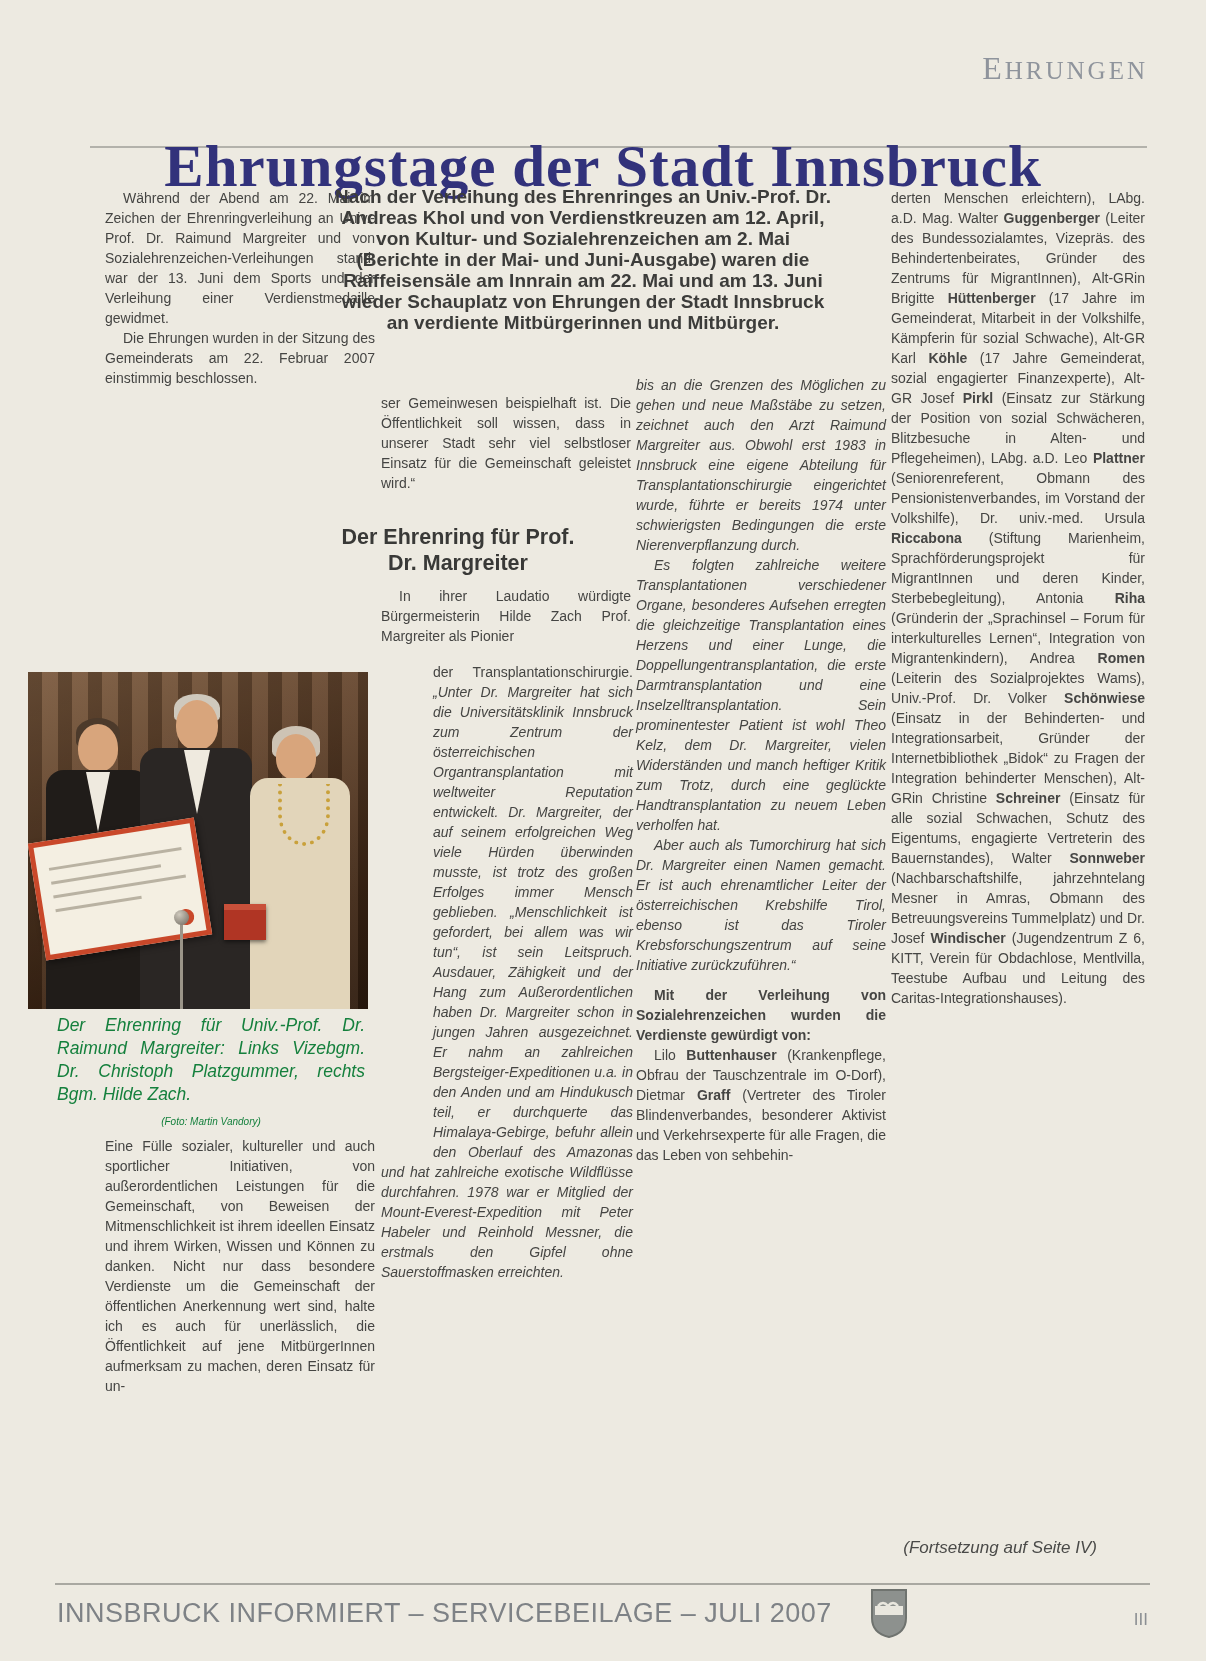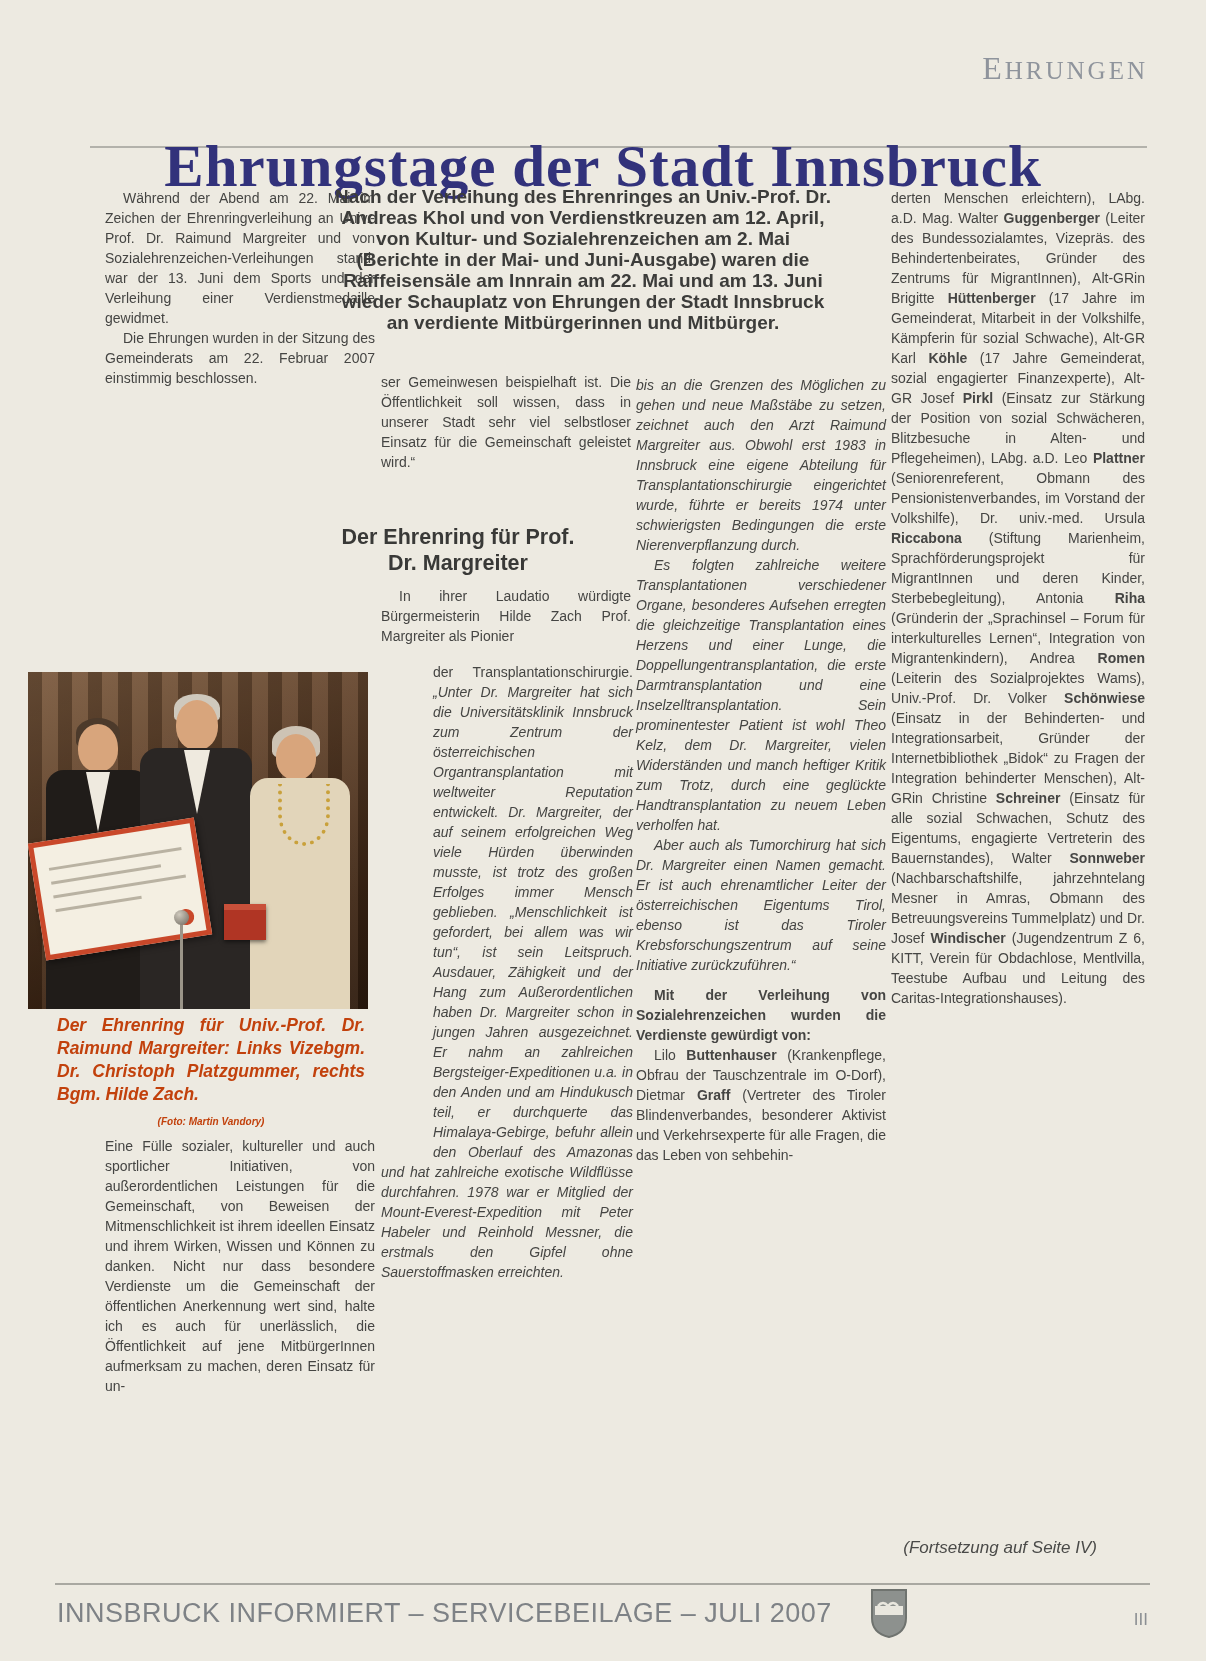--- a/index.html
+++ b/index.html
@@ -39,21 +39,21 @@
   .cert{position:absolute;left:8px;top:158px;width:158px;height:108px;background:#f4efe2;
         border:5px solid #c9482a;transform:rotate(-9deg);box-shadow:2px 3px 6px rgba(0,0,0,.4);}
   .cert .line{position:absolute;left:12px;right:12px;height:3px;background:#b9b2a2;}
   .cert .seal{position:absolute;right:10px;bottom:8px;width:16px;height:16px;border-radius:50%;background:#c9482a;}
   .ringbox{position:absolute;left:196px;top:232px;width:42px;height:30px;background:#b03524;
            border-top:6px solid #c8503a;box-shadow:0 2px 4px rgba(0,0,0,.5);}
   .mic{position:absolute;left:152px;top:252px;width:3px;height:85px;background:#9b9589;}
   .mic-ball{position:absolute;left:146px;top:238px;width:15px;height:15px;border-radius:50%;
             background:radial-gradient(circle at 35% 30%,#cfc9bd,#6d675d);}
   .caption{position:absolute;left:57px;top:1014px;width:308px;font-style:italic;font-size:17.5px;
-           line-height:23px;color:#c2410c;text-align:justify;font-weight:bold;}
+           line-height:23px;color:#15803d;text-align:justify;}
   .caption .credit{display:block;text-align:center;font-size:10px;margin-top:4px;}
   
   .footer-rule{position:absolute;left:55px;top:1583px;width:1095px;height:2px;background:#a9a8a1;}
   .footer-text{position:absolute;left:57px;top:1598px;font-size:27px;color:#7e8286;letter-spacing:.5px;text-align:center;}
   .shield{position:absolute;left:870px;top:1588px;}
   .pagenum{position:absolute;right:58px;top:1610px;font-size:17px;color:#8b8f93;text-align:right;}
 </style>
 </head>
 <body>
 
@@ -63,37 +63,37 @@
   <div class="kicker-rule"></div>
   <h1 class="headline">Ehrungstage der Stadt Innsbruck</h1>
 
   <div class="col" style="left:57px;top:188px;width:270px;">
     <p class="indent"><span>Während der Abend am 22. Mai im Zeichen der Ehrenringverleihung an Univ.-Prof. Dr. Raimund Margreiter und von Sozialehrenzeichen-Verleihungen stand, war der 13. Juni dem Sports und der Verleihung einer Verdienstmedaille gewidmet.</span></p>
     <p class="indent"><span>Die Ehrungen wurden in der Sitzung des Gemeinderats am 22. Februar 2007 einstimmig beschlossen.</span></p>
   </div>
 
   <div class="intro">Nach der Verleihung des Ehrenringes an Univ.-Prof. Dr. Andreas Khol und von Verdienstkreuzen am 12. April, von Kultur- und Sozialehrenzeichen am 2. Mai (Berichte in der Mai- und Juni-Ausgabe) waren die Raiffeisensäle am Innrain am 22. Mai und am 13. Juni wieder Schauplatz von Ehrungen der Stadt Innsbruck an verdiente Mitbürgerinnen und Mitbürger.</div>
 
-  <div class="col" style="left:333px;top:372px;width:250px;">
+  <div class="col" style="left:333px;top:393px;width:250px;">
     <p><span>ser Gemeinwesen beispielhaft ist. Die Öffentlichkeit soll wissen, dass in unserer Stadt sehr viel selbstloser Einsatz für die Gemeinschaft geleistet wird.“</span></p>
   </div>
   <div class="subhead">Der Ehrenring für Prof. Dr. Margreiter</div>
   <div class="col" style="left:333px;top:586px;width:250px;">
     <p class="indent"><span>In ihrer Laudatio würdigte Bürgermeisterin Hilde Zach Prof. Margreiter als Pionier</span></p>
   </div>
   <div class="col" style="left:333px;top:662px;width:252px;height:900px;">
     <div class="wrap-spacer"></div>
     <p><span>der Transplantationschirurgie. </span><span style="font-style: italic;">„Unter Dr. Margreiter hat sich die Universitätsklinik Innsbruck zum Zentrum der österreichischen Organtransplantation mit weltweiter Reputation entwickelt. Dr. Margreiter, der auf seinem erfolgreichen Weg viele Hürden überwinden musste, ist trotz des großen Erfolges immer Mensch geblieben. „Menschlichkeit ist gefordert, bei allem was wir tun“, ist sein Leitspruch. Ausdauer, Zähigkeit und der Hang zum Außerordentlichen haben Dr. Margreiter schon in jungen Jahren ausgezeichnet. Er nahm an zahlreichen Bergsteiger-Expeditionen u.a. in den Anden und am Hindukusch teil, er durchquerte das Himalaya-Gebirge, befuhr allein den Oberlauf des Amazonas und hat zahlreiche exotische Wildflüsse durchfahren. 1978 war er Mitglied der Mount-Everest-Expedition mit Peter Habeler und Reinhold Messner, die erstmals den Gipfel ohne Sauerstoffmasken erreichten.</span></p>
 
   </div>
 
   <div class="col" style="left:588px;top:375px;width:250px;height:1200px;">
     <p><span style="font-style: italic;">bis an die Grenzen des Möglichen zu gehen und neue Maßstäbe zu setzen, zeichnet auch den Arzt Raimund Margreiter aus. Obwohl erst 1983 in Innsbruck eine eigene Abteilung für Transplantationschirurgie eingerichtet wurde, führte er bereits 1974 unter schwierigsten Bedingungen die erste Nierenverpflanzung durch.</span></p>
     <p class="indent"><span style="font-style: italic;">Es folgten zahlreiche weitere Transplantationen verschiedener Organe, besonderes Aufsehen erregten die gleichzeitige Transplantation eines Herzens und einer Lunge, die Doppellungentransplantation, die erste Darmtransplantation und eine Inselzelltransplantation. Sein prominentester Patient ist wohl Theo Kelz, dem Dr. Margreiter, vielen Widerständen und manch heftiger Kritik zum Trotz, durch eine geglückte Handtransplantation zu neuem Leben verholfen hat.</span></p>
-    <p class="indent"><span style="font-style: italic;">Aber auch als Tumorchirurg hat sich Dr. Margreiter einen Namen gemacht. Er ist auch ehrenamtlicher Leiter der österreichischen Eigentums Tirol, ebenso ist das Tiroler Krebsforschungszentrum auf seine Initiative zurückzuführen.“</span></p>
+    <p class="indent"><span style="font-style: italic;">Aber auch als Tumorchirurg hat sich Dr. Margreiter einen Namen gemacht. Er ist auch ehrenamtlicher Leiter der österreichischen Krebshilfe Tirol, ebenso ist das Tiroler Krebsforschungszentrum auf seine Initiative zurückzuführen.“</span></p>
     <p class="indent gap"><span style="font-weight: 700;">Mit der Verleihung von Sozialehrenzeichen wurden die Verdienste gewürdigt von:</span></p>
     <p class="indent"><span>Lilo </span><span style="font-weight: 700;">Buttenhauser</span><span> (Krankenpflege, Obfrau der Tauschzentrale im O-Dorf), Dietmar </span><span style="font-weight: 700;">Graff</span><span> (Vertreter des Tiroler Blindenverbandes, besonderer Aktivist und Verkehrsexperte für alle Fragen, die das Leben von sehbehin-</span></p>
   </div>
 
   <div class="col" style="left:843px;top:188px;width:254px;height:1320px;">
     <p><span>derten Menschen erleichtern), LAbg. a.D. Mag. Walter </span><span style="font-weight: 700;">Guggenberger</span><span> (Leiter des Bundessozialamtes, Vizepräs. des Behindertenbeirates, Gründer des Zentrums für MigrantInnen), Alt-GRin Brigitte </span><span style="font-weight: 700;">Hüttenberger</span><span> (17 Jahre im Gemeinderat, Mitarbeit in der Volkshilfe, Kämpferin für sozial Schwache), Alt-GR Karl </span><span style="font-weight: 700;">Köhle</span><span> (17 Jahre Gemeinderat, sozial engagierter Finanzexperte), Alt-GR Josef </span><span style="font-weight: 700;">Pirkl</span><span> (Einsatz zur Stärkung der Position von sozial Schwächeren, Blitzbesuche in Alten- und Pflegeheimen), LAbg. a.D. Leo </span><span style="font-weight: 700;">Plattner</span><span> (Seniorenreferent, Obmann des Pensionistenverbandes, im Vorstand der Volkshilfe), Dr. univ.-med. Ursula </span><span style="font-weight: 700;">Riccabona</span><span> (Stiftung Marienheim, Sprachförderungsprojekt für MigrantInnen und deren Kinder, Sterbebegleitung), Antonia </span><span style="font-weight: 700;">Riha</span><span> (Gründerin der „Sprachinsel – Forum für interkulturelles Lernen“, Integration von Migrantenkindern), Andrea </span><span style="font-weight: 700;">Romen</span><span> (Leiterin des Sozialprojektes Wams), Univ.-Prof. Dr. Volker </span><span style="font-weight: 700;">Schönwiese</span><span> (Einsatz in der Behinderten- und Integrationsarbeit, Gründer der Internetbibliothek „Bidok“ zu Fragen der Integration behinderter Menschen), Alt-GRin Christine </span><span style="font-weight: 700;">Schreiner</span><span> (Einsatz für alle sozial Schwachen, Schutz des Eigentums, engagierte Vertreterin des Bauernstandes), Walter </span><span style="font-weight: 700;">Sonnweber</span><span> (Nachbarschaftshilfe, jahrzehntelang Mesner in Amras, Obmann des Betreuungsvereins Tummelplatz) und Dr. Josef </span><span style="font-weight: 700;">Windischer</span><span> (Jugendzentrum Z 6, KITT, Verein für Obdachlose, Mentlvilla, Teestube Aufbau und Leitung des Caritas-Integrationshauses).</span></p>
   </div>
   <div class="cont-note">(Fortsetzung auf Seite IV)</div>
 
   <div class="photo">

